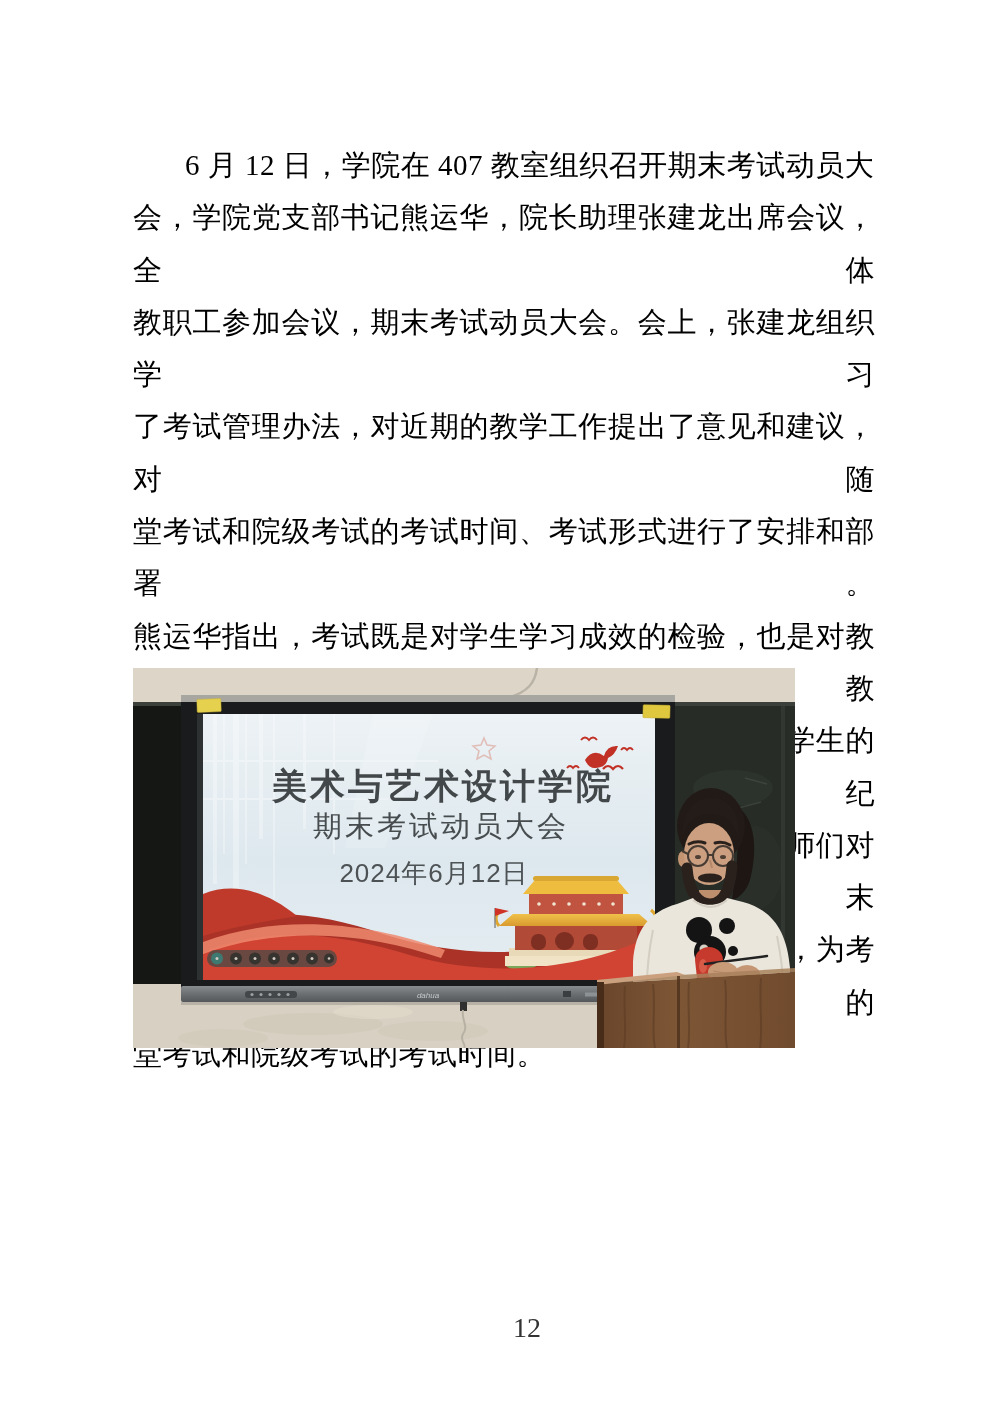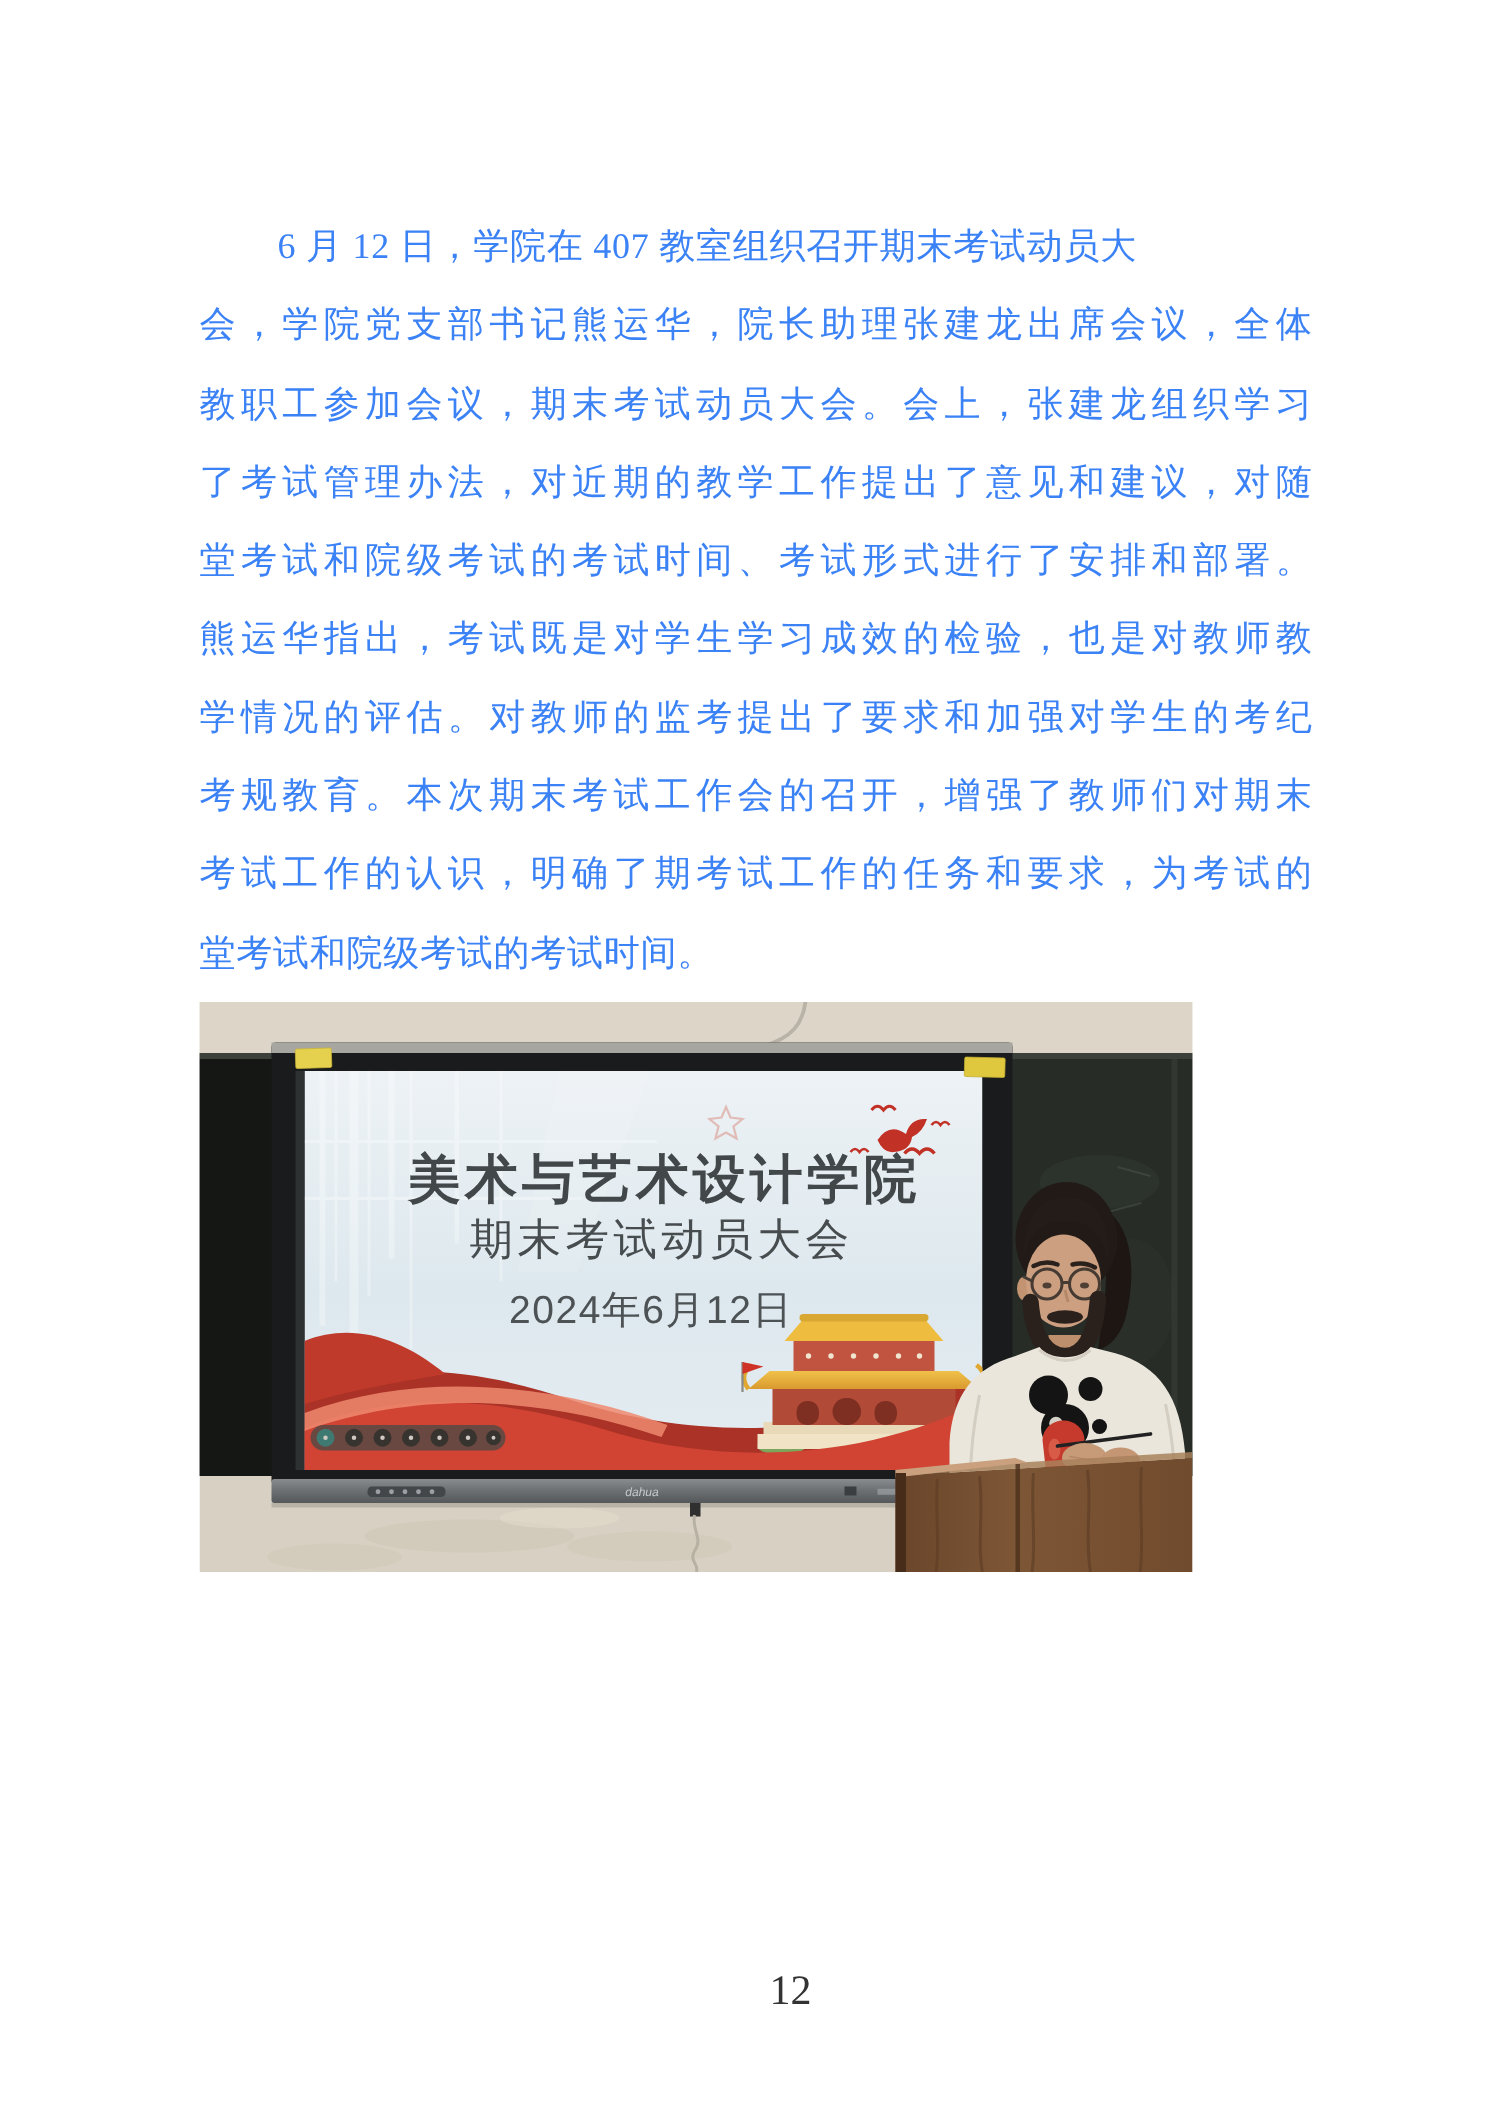--- a/index.html
+++ b/index.html
@@ -7,23 +7,23 @@
     position:relative;
     width:1000px;height:1414px;
     margin:0 auto;
     background:#ffffff;
     overflow:hidden;
     font-family:"Liberation Serif","DejaVu Serif",serif;
   }
   .paragraph{
     position:absolute;
     left:133px;top:139px;width:742px;
-    font-size:24px;
+    font-size:29px;
     line-height:52.3px;
-    color:#3b82f6;
+    color:#000000;
     letter-spacing:.5px;
   }
   .paragraph .line{white-space:normal;}
   .paragraph .fill{text-align:justify;text-align-last:justify;}
   .paragraph .indent{padding-left:52px;}
   .photo-figure{
     position:absolute;left:133px;top:668px;width:662px;height:488px;margin:0;
   }
   .photo-figure svg{display:block;}
   .page-number{

